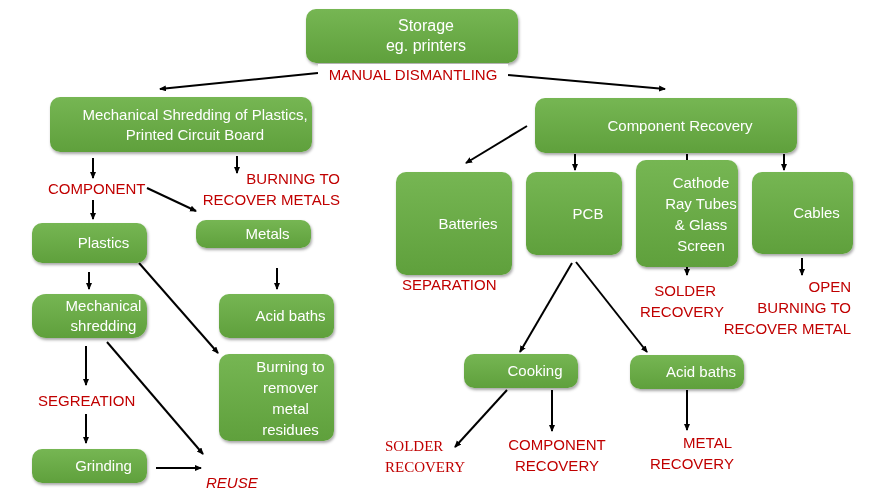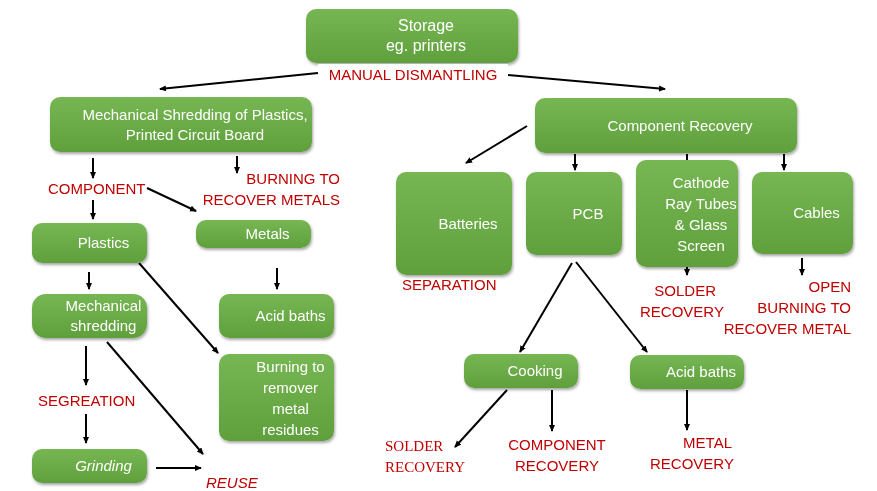--- a/index.html
+++ b/index.html
@@ -67,21 +67,21 @@
 <div class="node" style="left:535px;top:98px;width:262px;height:55px;">Component Recovery</div>
 <div class="node" style="left:32px;top:223px;width:115px;height:40px;">Plastics</div>
 <div class="node" style="left:196px;top:220px;width:115px;height:28px;">Metals</div>
 <div class="node" style="left:32px;top:294px;width:115px;height:44px;border-radius:14px;">Mechanical
 shredding</div>
 <div class="node" style="left:219px;top:294px;width:115px;height:44px;">Acid baths</div>
 <div class="node" style="left:219px;top:354px;width:115px;height:87px;line-height:21px;">Burning to
 remover
 metal
 residues</div>
-<div class="node" style="left:32px;top:449px;width:115px;height:34px;font-style:italic;">Grinding</div>
+<div class="node" style="left:32px;top:449px;width:115px;height:34px;">Grinding</div>
 <div class="node" style="left:396px;top:172px;width:116px;height:103px;">Batteries</div>
 <div class="node" style="left:526px;top:172px;width:96px;height:83px;">PCB</div>
 <div class="node" style="left:636px;top:160px;width:102px;height:107px;line-height:21px;">Cathode
 Ray Tubes
 &amp; Glass
 Screen</div>
 <div class="node" style="left:752px;top:172px;width:101px;height:82px;">Cables</div>
 <div class="node" style="left:464px;top:354px;width:114px;height:34px;">Cooking</div>
 <div class="node" style="left:630px;top:355px;width:114px;height:34px;">Acid baths</div>
 

